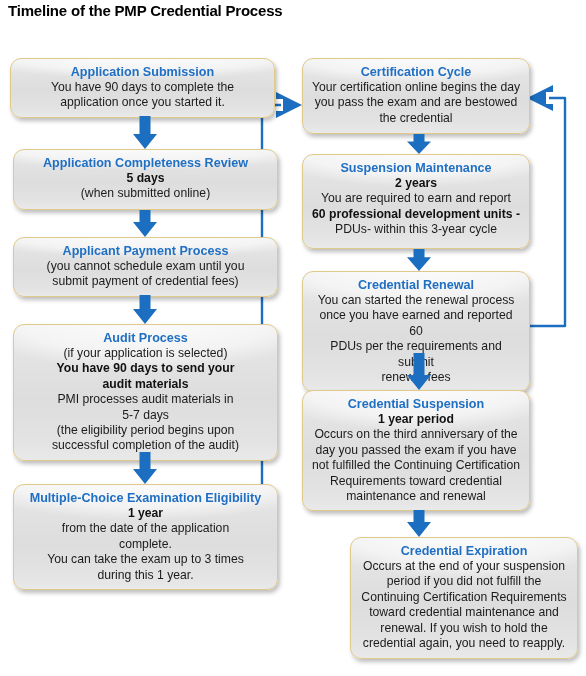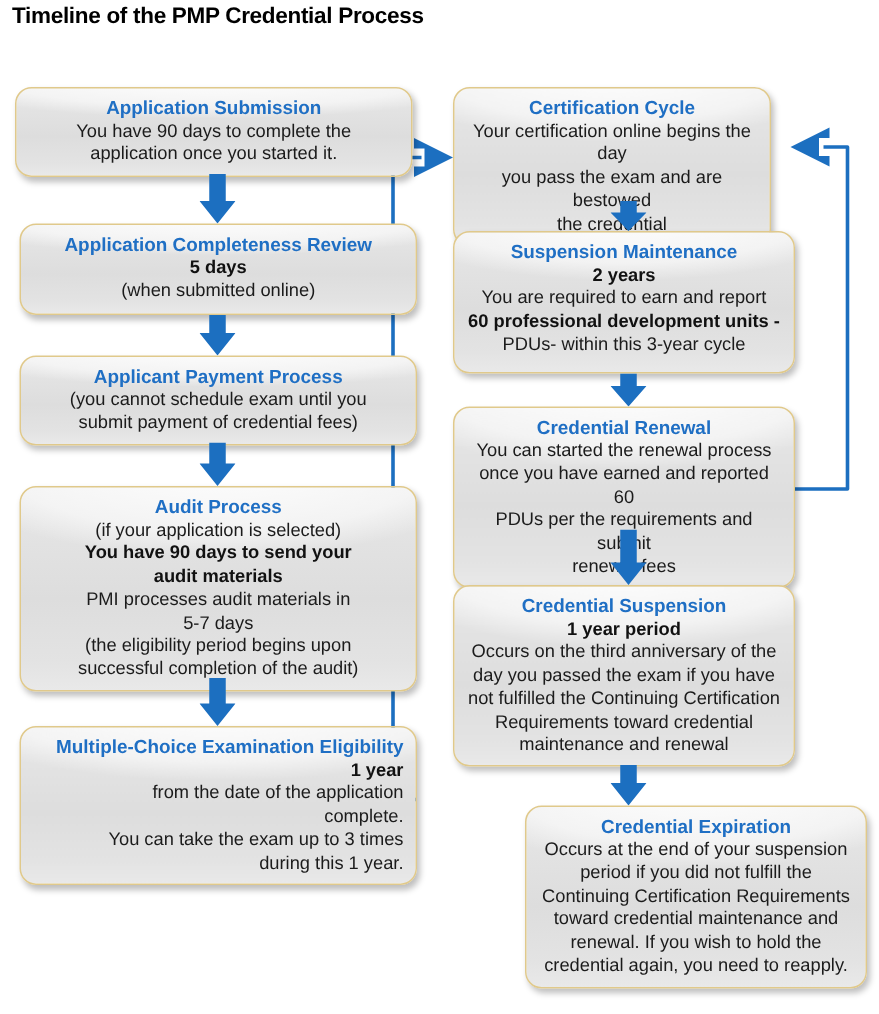--- a/index.html
+++ b/index.html
@@ -118,29 +118,29 @@
       <div class="box" style="left: 13px; top: 324px; width: 265px; min-height: 128px;">
         <span class="title">Audit Process</span>
         <span class="txt">(if your application is selected)</span>
         <span class="bold">You have 90 days to send your</span>
         <span class="bold">audit materials</span>
         <span class="txt">PMI processes audit materials in</span>
         <span class="txt">5-7 days</span>
         <span class="txt">(the eligibility period begins upon</span>
         <span class="txt">successful completion of the audit)</span>
       </div>
-      <div class="box" style="left: 13px; top: 484px; width: 265px; min-height: 98px; text-align: right;">
+      <div class="box" style="left: 13px; top: 484px; width: 265px; min-height: 98px;">
         <span class="title">Multiple-Choice Examination Eligibility</span>
         <span class="bold">1 year</span>
         <span class="txt">from the date of the application</span>
         <span class="txt">complete.</span>
         <span class="txt">You can take the exam up to 3 times</span>
         <span class="txt">during this 1 year.</span>
       </div>
-      <div class="box" style="left: 302px; top: 58px; width: 212px; min-height: 76px;">
+      <div class="box" style="left: 302px; top: 58px; width: 228px; min-height: 76px;">
         <span class="title">Certification Cycle</span>
         <span class="txt">Your certification online begins the day</span>
         <span class="txt">you pass the exam and are bestowed</span>
         <span class="txt">the credential</span>
       </div>
       <div class="box" style="left: 302px; top: 154px; width: 228px; min-height: 95px;">
         <span class="title">Suspension Maintenance</span>
         <span class="bold">2 years</span>
         <span class="txt">You are required to earn and report</span>
         <span class="bold">60 professional development units -</span>

